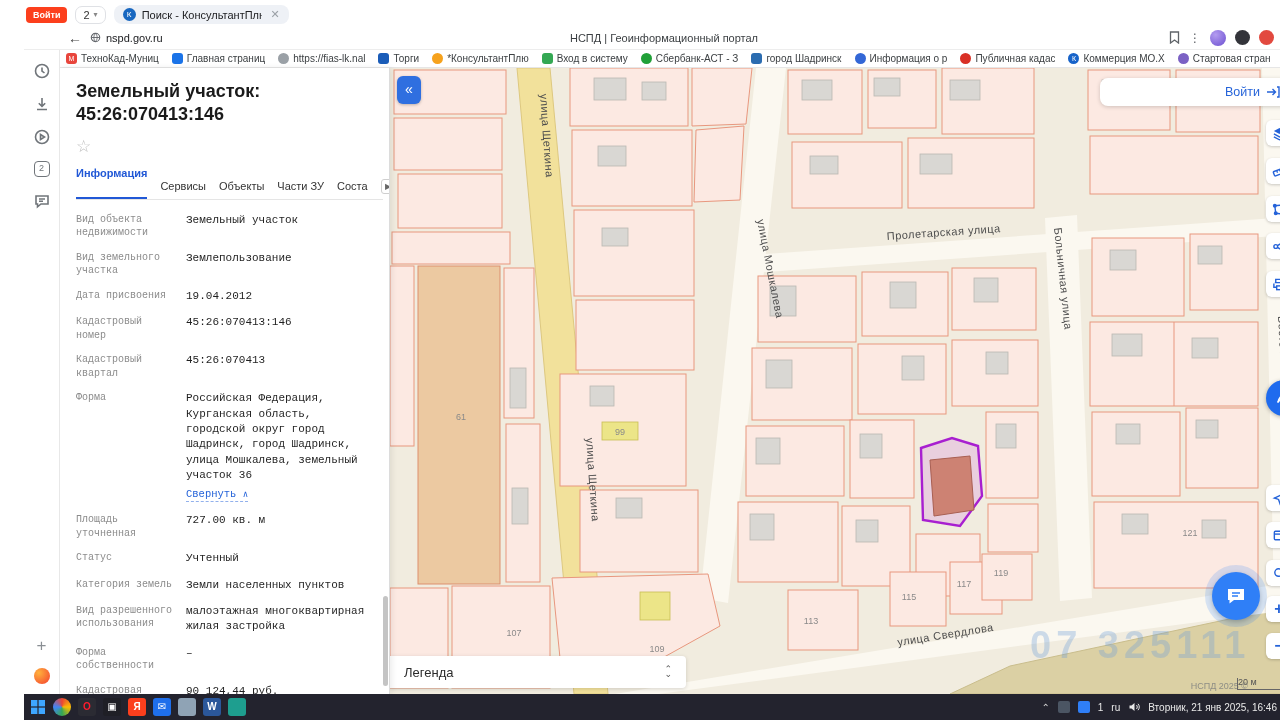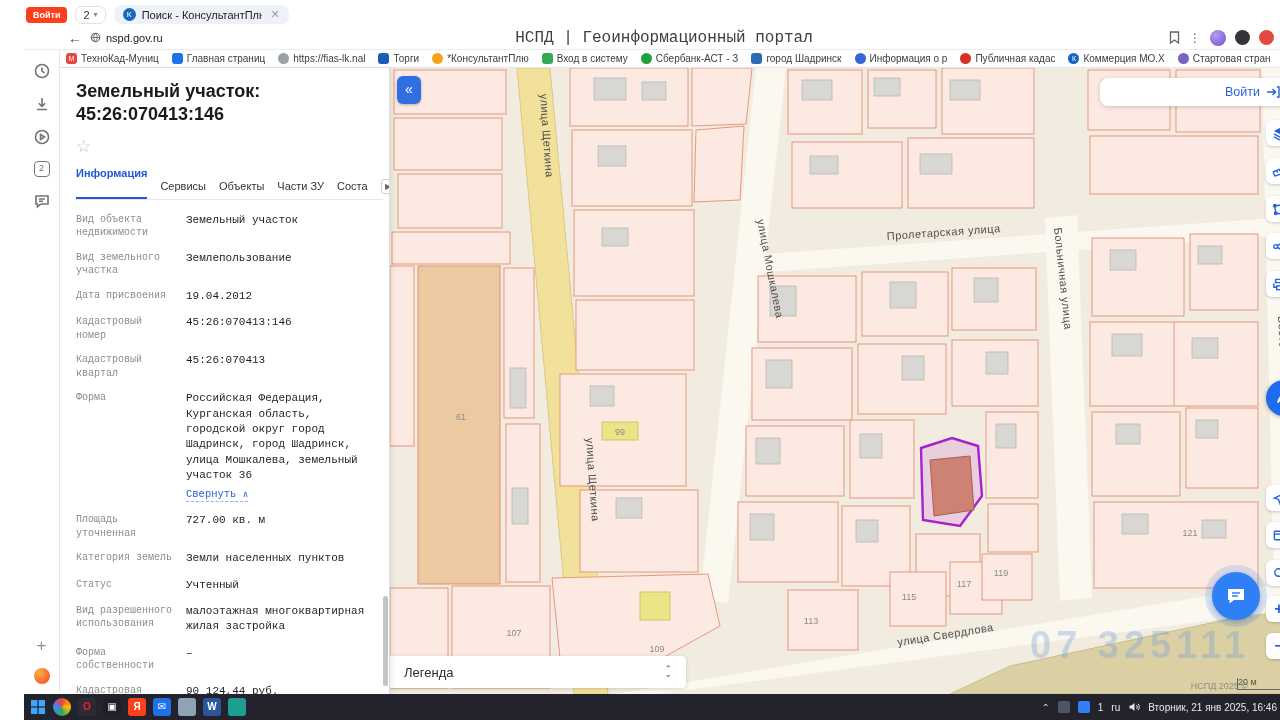--- a/index.html
+++ b/index.html
@@ -14,21 +14,21 @@
   .tab-group { display:flex; align-items:center; gap:4px; border:1px solid #dfe1e5; border-radius:7px; padding:2px 7px; font-size:11px; color:#333; background:#fff; }
   .tab-group .chev { font-size:8px; color:#888; }
   .active-tab { display:flex; align-items:center; gap:6px; background:#eef1f6; border-radius:8px; padding:3px 9px; font-size:11px; color:#202124; max-width:175px; }
   .active-tab .fav { width:13px; height:13px; border-radius:50%; background:#1867c0; color:#fff; font-size:8px; line-height:13px; text-align:center; flex:none; }
   .active-tab .ttl { white-space:nowrap; overflow:hidden; max-width:128px; }
   .active-tab .cls { color:#9aa0a6; font-size:11px; margin-left:2px; }
 
   .tool-row { position:relative; height:24px; display:flex; align-items:center; background:#fff; border-bottom:1px solid #ededed; padding:0 8px 0 44px; gap:8px; }
   .nav-arrow { font-size:14px; color:#444; }
   .site-chip { display:flex; align-items:center; gap:5px; font-size:11px; color:#202124; }
-  .center-title { position:absolute; left:50%; transform:translateX(-50%); font-size:16px; color:#3c4043; white-space:nowrap;font-family:Liberation Mono, monospace; }
+  .center-title { position:absolute; left:50%; transform:translateX(-50%); font-size:11px; color:#3c4043; white-space:nowrap; }
   .tool-right { position:absolute; right:8px; display:flex; align-items:center; gap:9px; }
   .kebab { color:#5f6368; font-size:12px; letter-spacing:0; }
   .avatar { width:16px; height:16px; border-radius:50%; background:radial-gradient(circle at 35% 30%,#b49cf0,#6b4fd0); }
   .ext-dot { width:15px; height:15px; border-radius:50%; }
   .ext-dark { background:#33343a; }
   .ext-red { background:#e2493f; }
 
   .bm-row { height:18px; display:flex; align-items:center; gap:13px; background:#fff; border-bottom:1px solid #e6e6e6; padding:0 8px 0 42px; font-size:10px; color:#3c4043; overflow:hidden; }
   .bm { display:flex; align-items:center; gap:4px; flex:none; }
   .bm .ico { width:11px; height:11px; border-radius:3px; color:#fff; font-size:7px; line-height:11px; text-align:center; flex:none; }
@@ -248,26 +248,26 @@
         <div class="val">
           <span>Российская Федерация, Курганская область, городской округ город Шадринск, город Шадринск, улица Мошкалева, земельный участок 36</span><br>
           <span class="addr-link"><span>Свернуть</span> <span class="addr-caret">∧</span></span>
         </div>
       </div>
       <div class="row">
           <div class="lbl">Площадь уточненная</div>
           <div class="val">727.00 кв. м</div>
         </div>
       <div class="row">
+          <div class="lbl">Статус</div>
+          <div class="val">Учтенный</div>
+        </div>
+      <div class="row">
           <div class="lbl">Категория земель</div>
           <div class="val">Земли населенных пунктов</div>
-        </div>
-      <div class="row">
-          <div class="lbl">Статус</div>
-          <div class="val">Учтенный</div>
         </div>
       <div class="row">
           <div class="lbl">Вид разрешенного использования</div>
           <div class="val">малоэтажная многоквартирная жилая застройка</div>
         </div>
       <div class="row">
           <div class="lbl">Форма собственности</div>
           <div class="val">–</div>
         </div>
       <div class="row">

